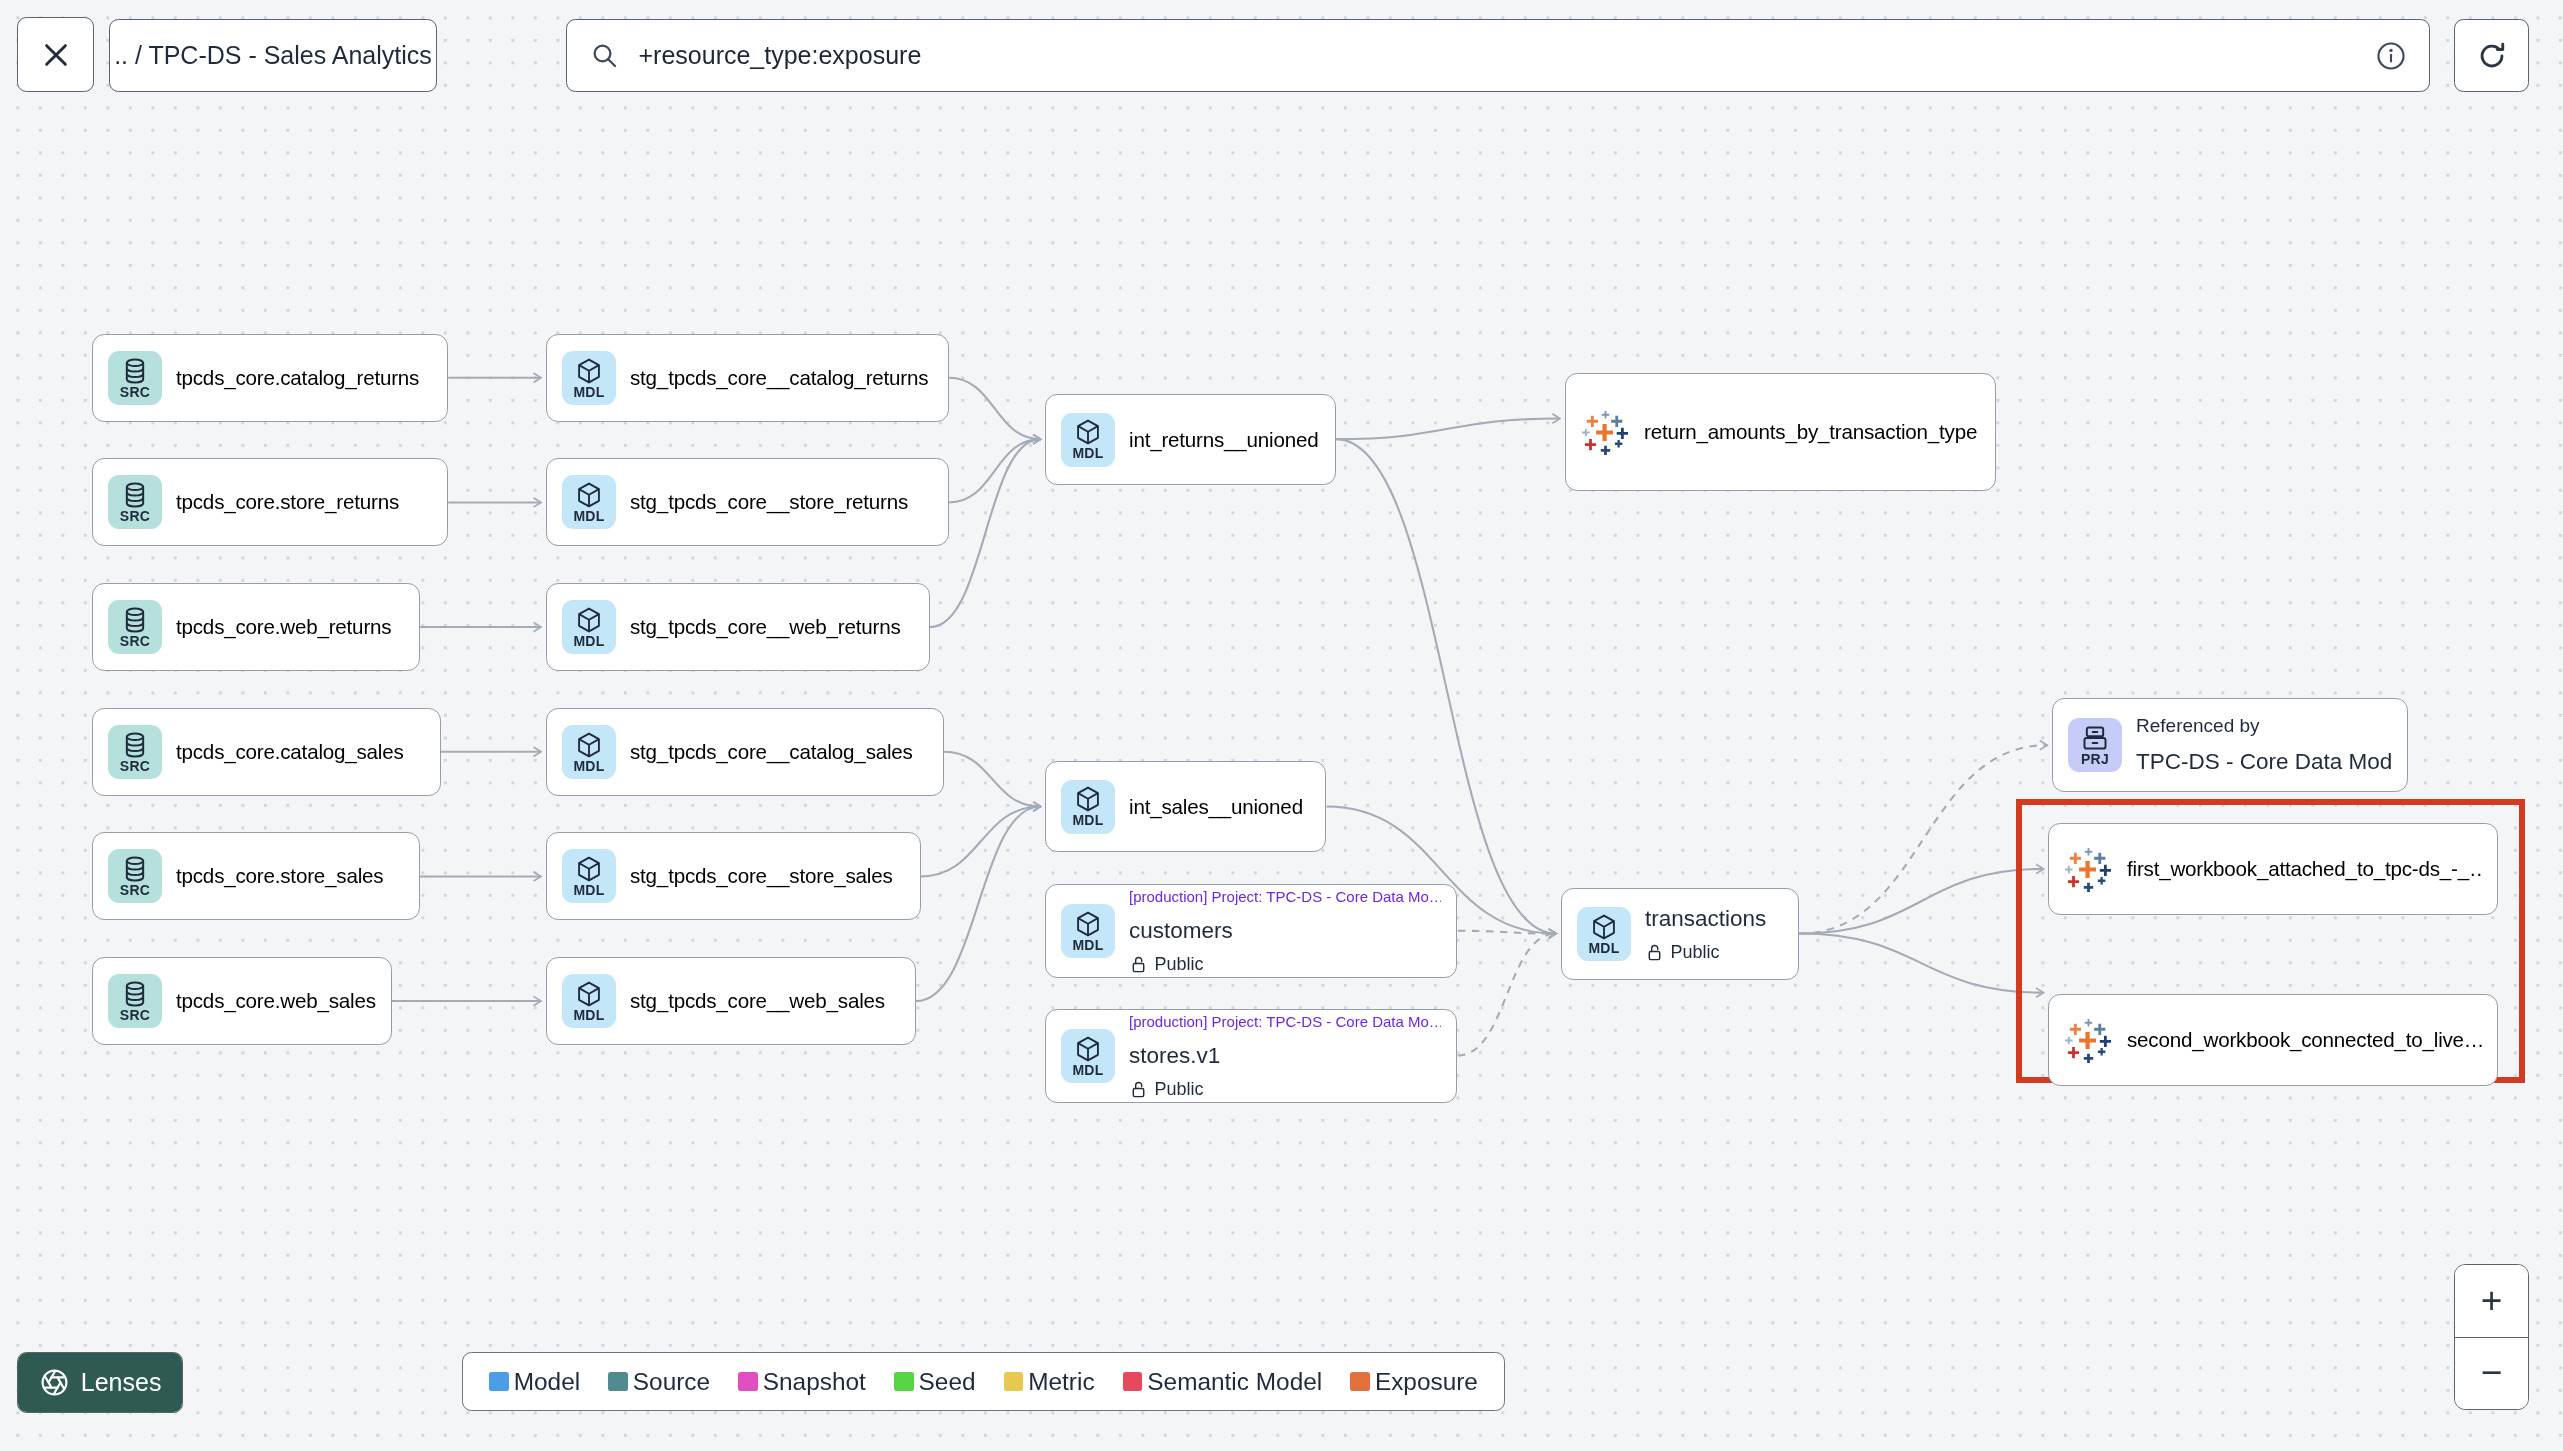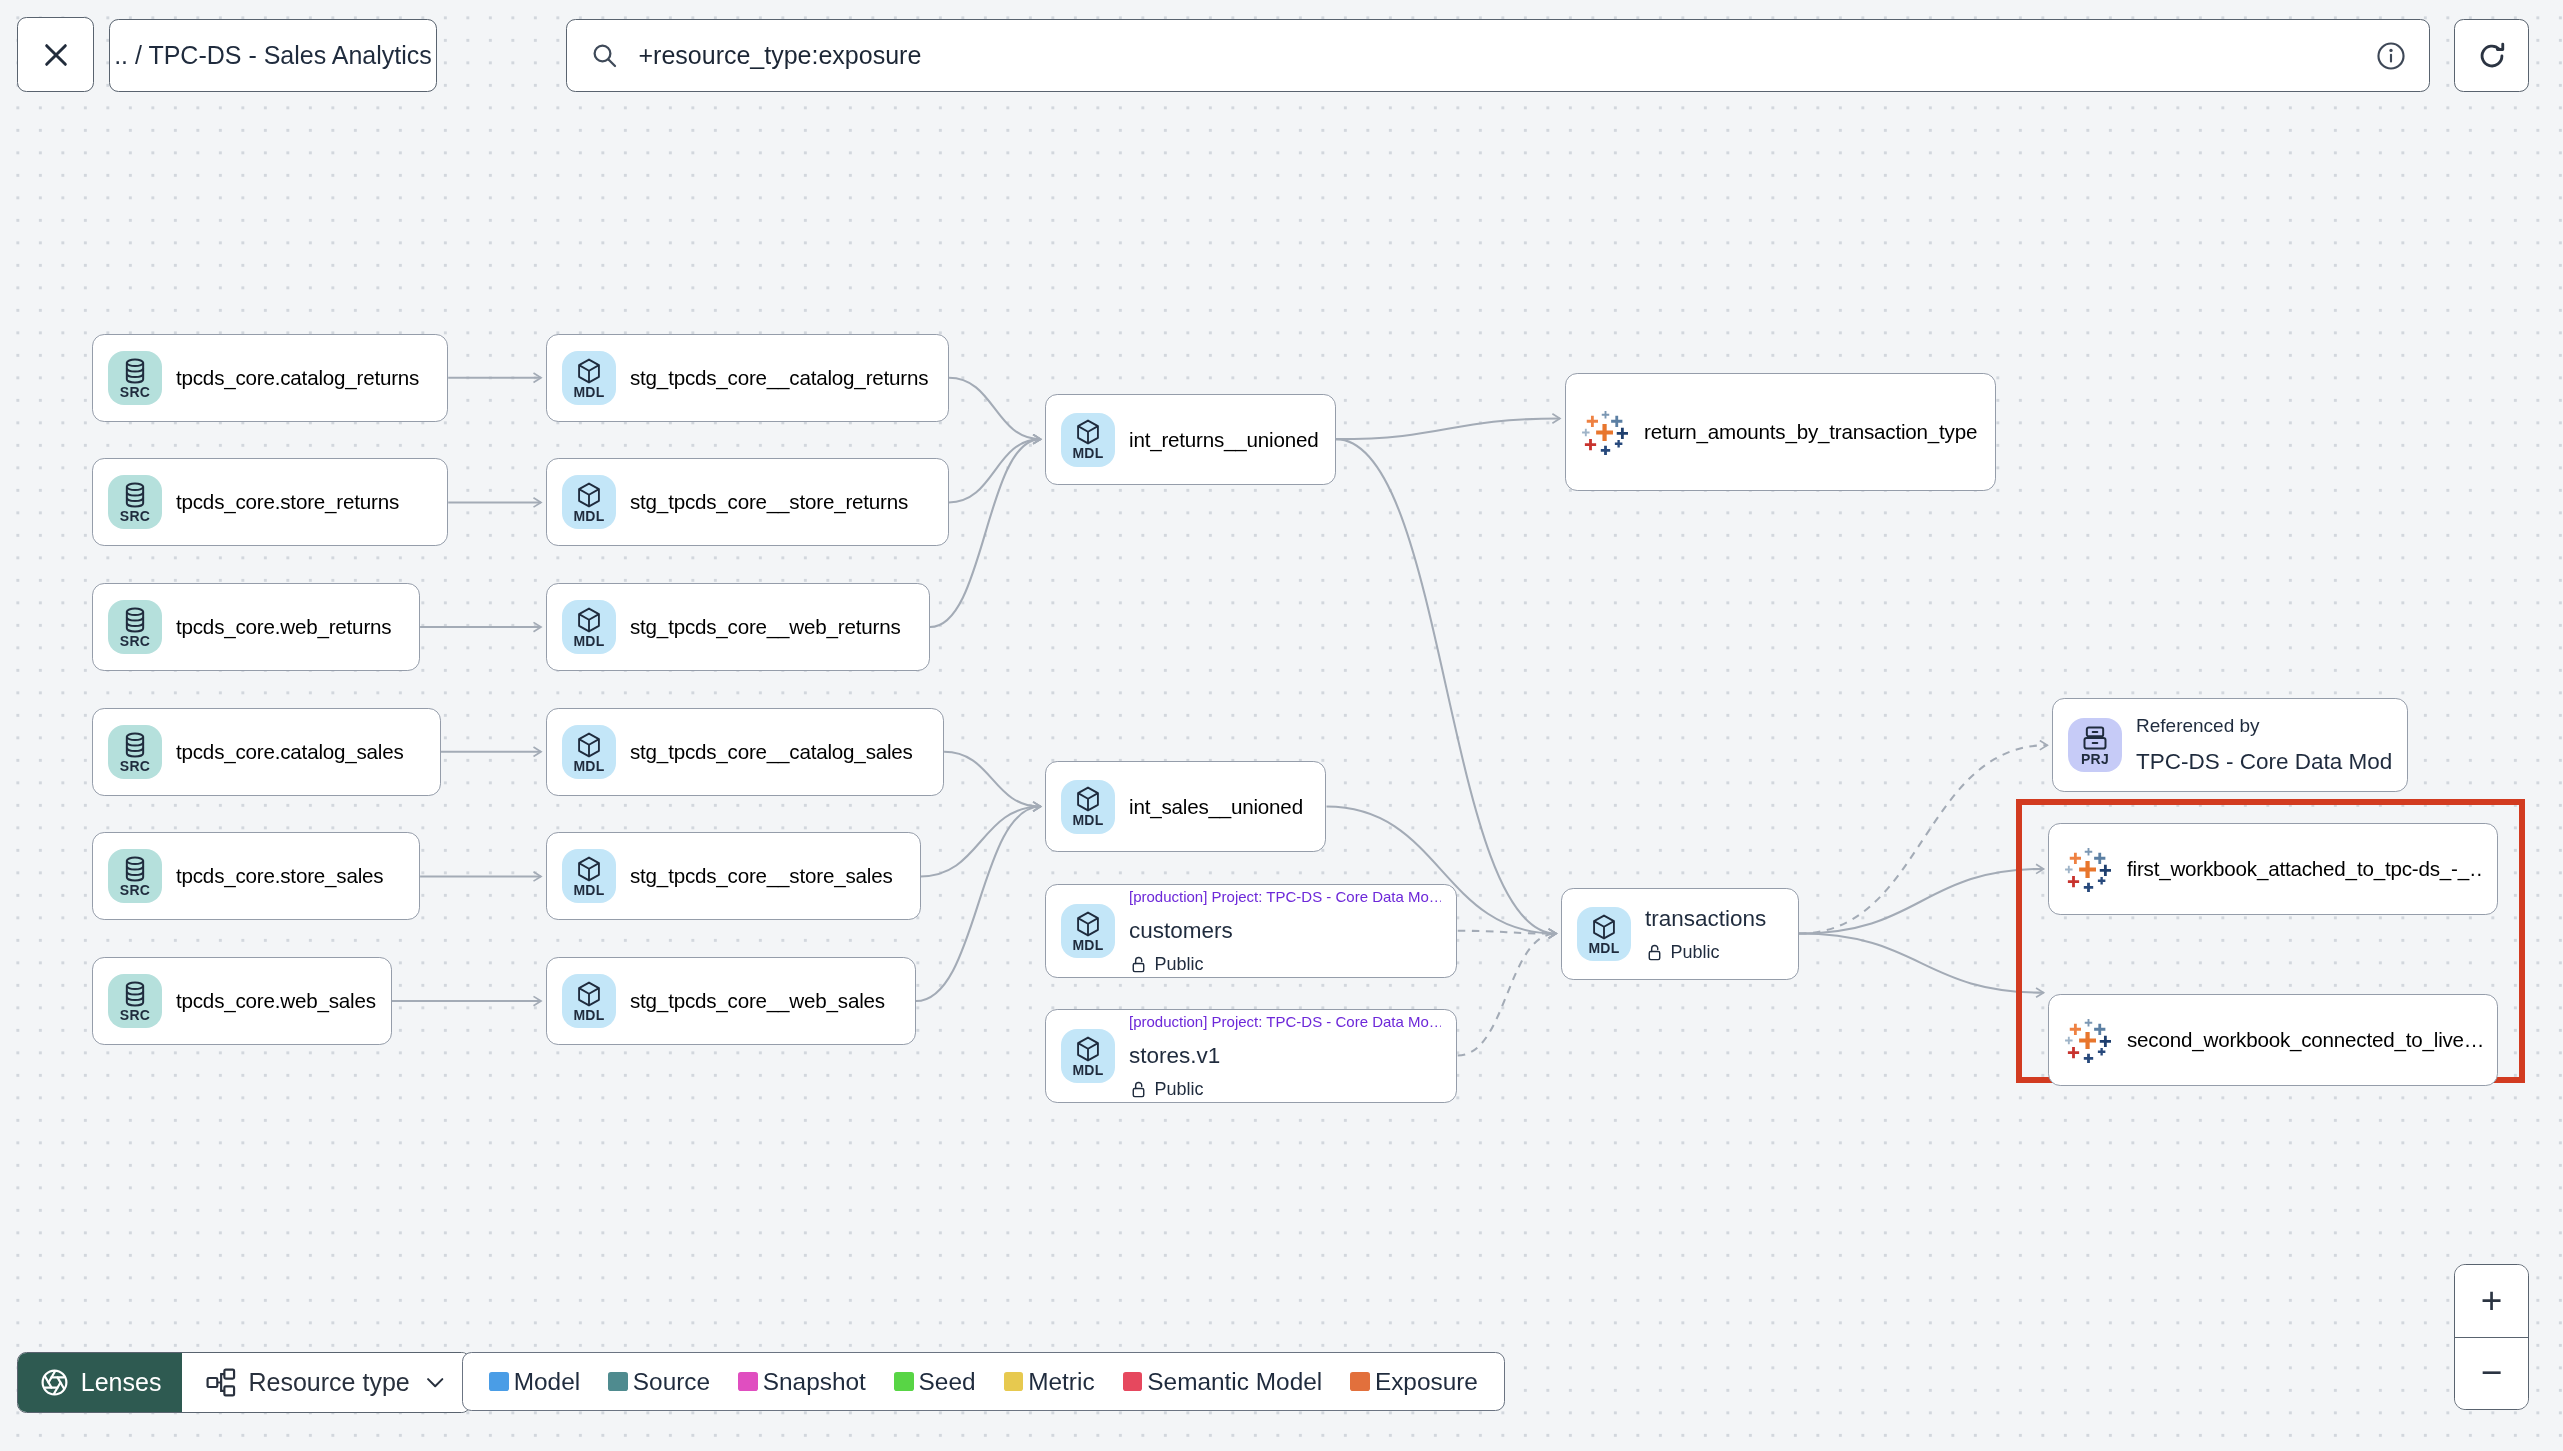--- a/index.html
+++ b/index.html
@@ -14,21 +14,21 @@
   #breadcrumb{left:109px;top:19px;width:328px;height:73px;justify-content:center;font-size:25px;}
   #search-bar{left:566px;top:19px;width:1864px;height:73px;padding:0 22.5px;gap:17px;}
   #search-input{flex:1;border:none;outline:none;background:transparent;font-size:25px;color:#1c2635;
         font-family:"Liberation Sans",sans-serif;}
   #refresh-btn{left:2454px;top:19px;width:75px;height:73px;justify-content:center;cursor:pointer;}
   
   #edges{position:absolute;left:0;top:0;width:2563px;height:1451px;z-index:1;}
   #highlight-box{position:absolute;border:6.6px solid #d23b20;z-index:2;}
   .node{position:absolute;background:#fff;border:1.9px solid #959daa;border-radius:12.2px;
         display:flex;align-items:center;padding:0 15px;gap:14px;box-sizing:border-box;z-index:3;cursor:pointer;}
-  .icon-box{width:54px;height:54px;border-radius:16px;display:flex;flex-direction:column;
+  .icon-box{width:54px;height:54px;border-radius:11px;display:flex;flex-direction:column;
         align-items:center;justify-content:center;flex:none;}
   .icon-cap{font-size:14px;font-weight:700;letter-spacing:0.3px;line-height:15px;color:#1f2b3d;}
   .type-source .icon-box{background:#b5e0dc;}
   .type-model .icon-box{background:#c3e6f8;}
   .type-project .icon-box{background:#c6cbf7;}
   .node-label{font-size:20.6px;letter-spacing:-0.2px;white-space:nowrap;overflow:hidden;color:#000000;}
   .node-col{display:flex;flex-direction:column;justify-content:center;overflow:hidden;gap:8px;}
   .node-project{font-size:15px;color:#6d28d9;white-space:nowrap;overflow:hidden;line-height:21.6px;}
   .node-name{font-size:22.5px;white-space:nowrap;overflow:hidden;line-height:29px;}
   .node-title-small{font-size:19px;line-height:24.4px;white-space:nowrap;}
@@ -391,34 +391,20 @@
           <path d="M14.31 8 L19.2 16.5"></path>
             <path d="M9.69 8 L19.5 8"></path>
             <path d="M7.38 12 L12.3 3.5"></path>
           <path d="M9.69 16 L4.8 7.5"></path>
             <path d="M14.31 16 L4.5 16"></path>
             <path d="M16.62 12 L11.7 20.5"></path>
         </g>
       </svg>
       <span>Lenses</span>
     </div>
-    <div id="resource-seg">
-      <svg width="31" height="31" viewBox="0 0 24 24">
-        <g stroke="#28303d" stroke-width="1.7" fill="none">
-          <rect x="2" y="8.5" width="7.5" height="7" rx="1"></rect>
-          <rect x="15" y="2" width="7.5" height="7" rx="1"></rect>
-          <rect x="15" y="15" width="7.5" height="7" rx="1"></rect>
-          <path d="M9.5 12 H12.5 M12.5 12 V5.5 H15 M12.5 12 V18.5 H15"></path>
-        </g>
-      </svg>
-      <span>Resource type</span>
-      <svg width="24.4" height="24.4" viewBox="0 0 24 24">
-        <path d="M5 9 L12 16 L19 9" stroke="#28303d" stroke-width="2" fill="none" stroke-linecap="round" stroke-linejoin="round"></path>
-      </svg>
-    </div>
   </div>
   <div id="legend">
       <div class="legend-item">
         <span class="legend-swatch" style="background:#4a9de6"></span>
         <span>Model</span>
       </div>
       <div class="legend-item">
         <span class="legend-swatch" style="background:#4f8b8f"></span>
         <span>Source</span>
       </div>

